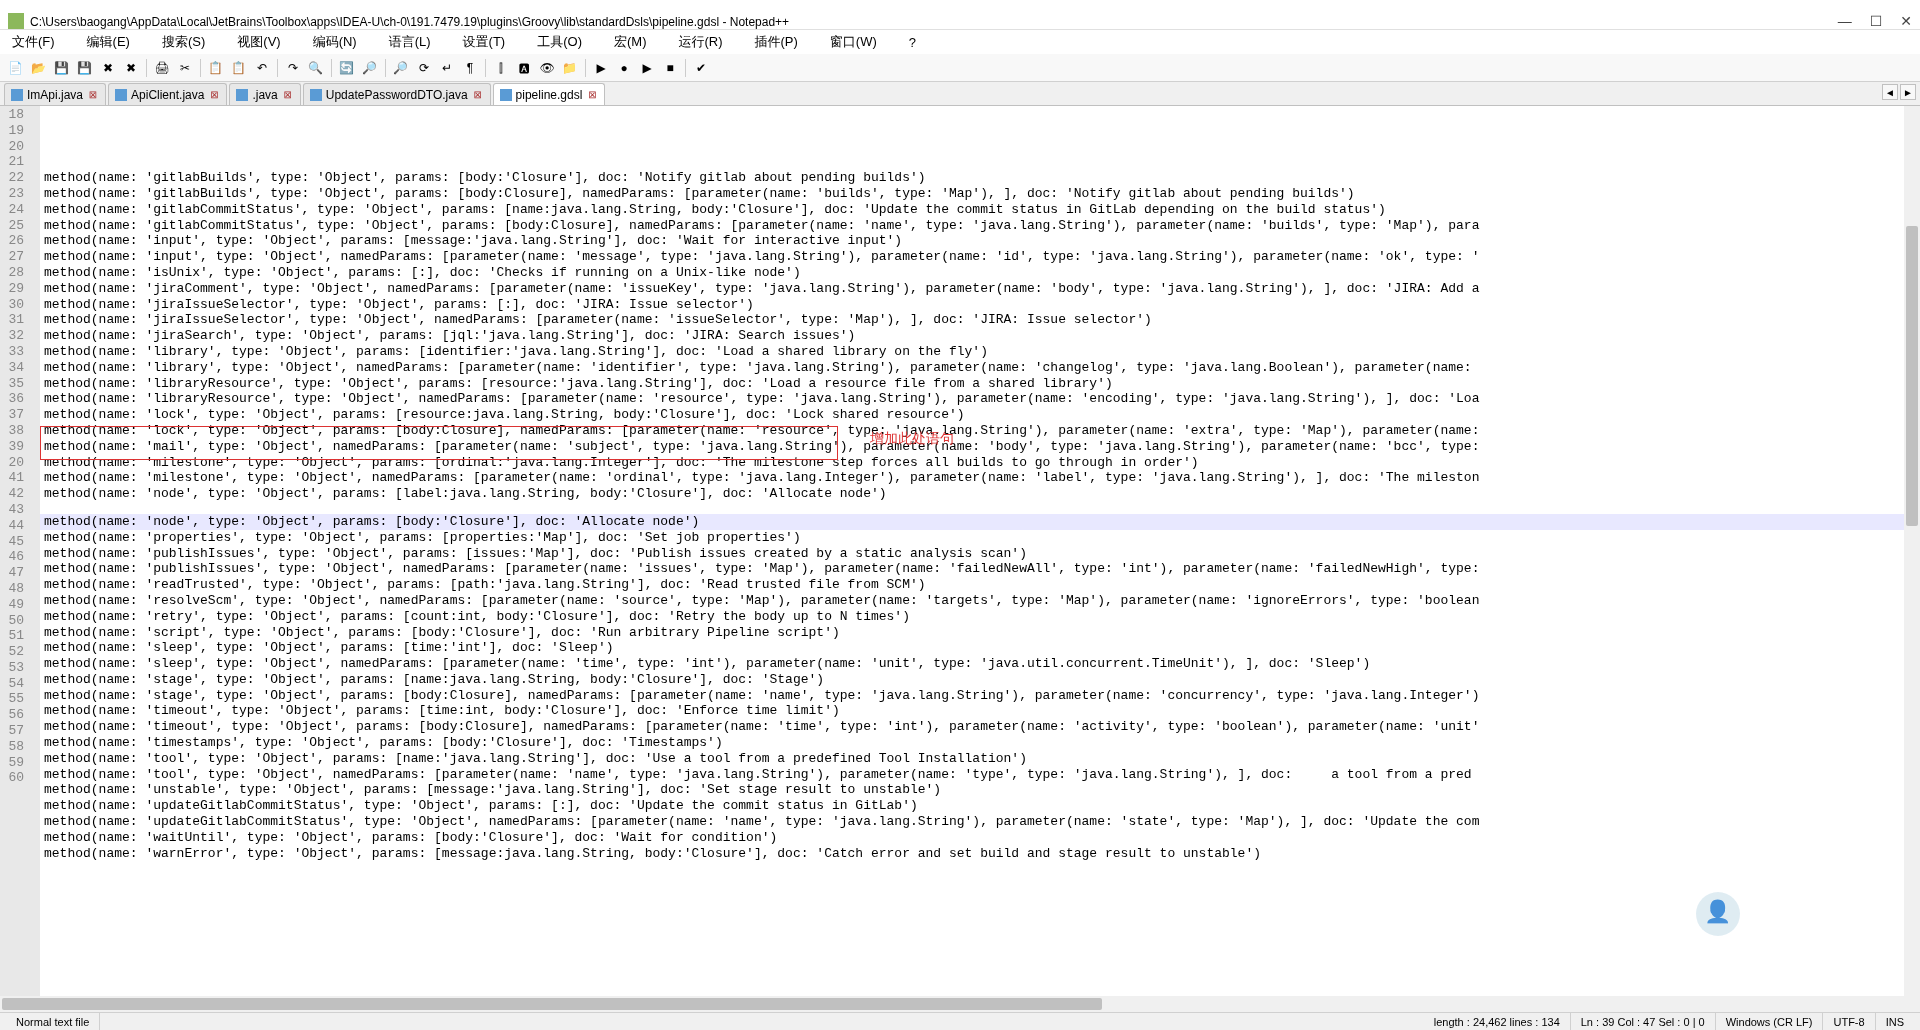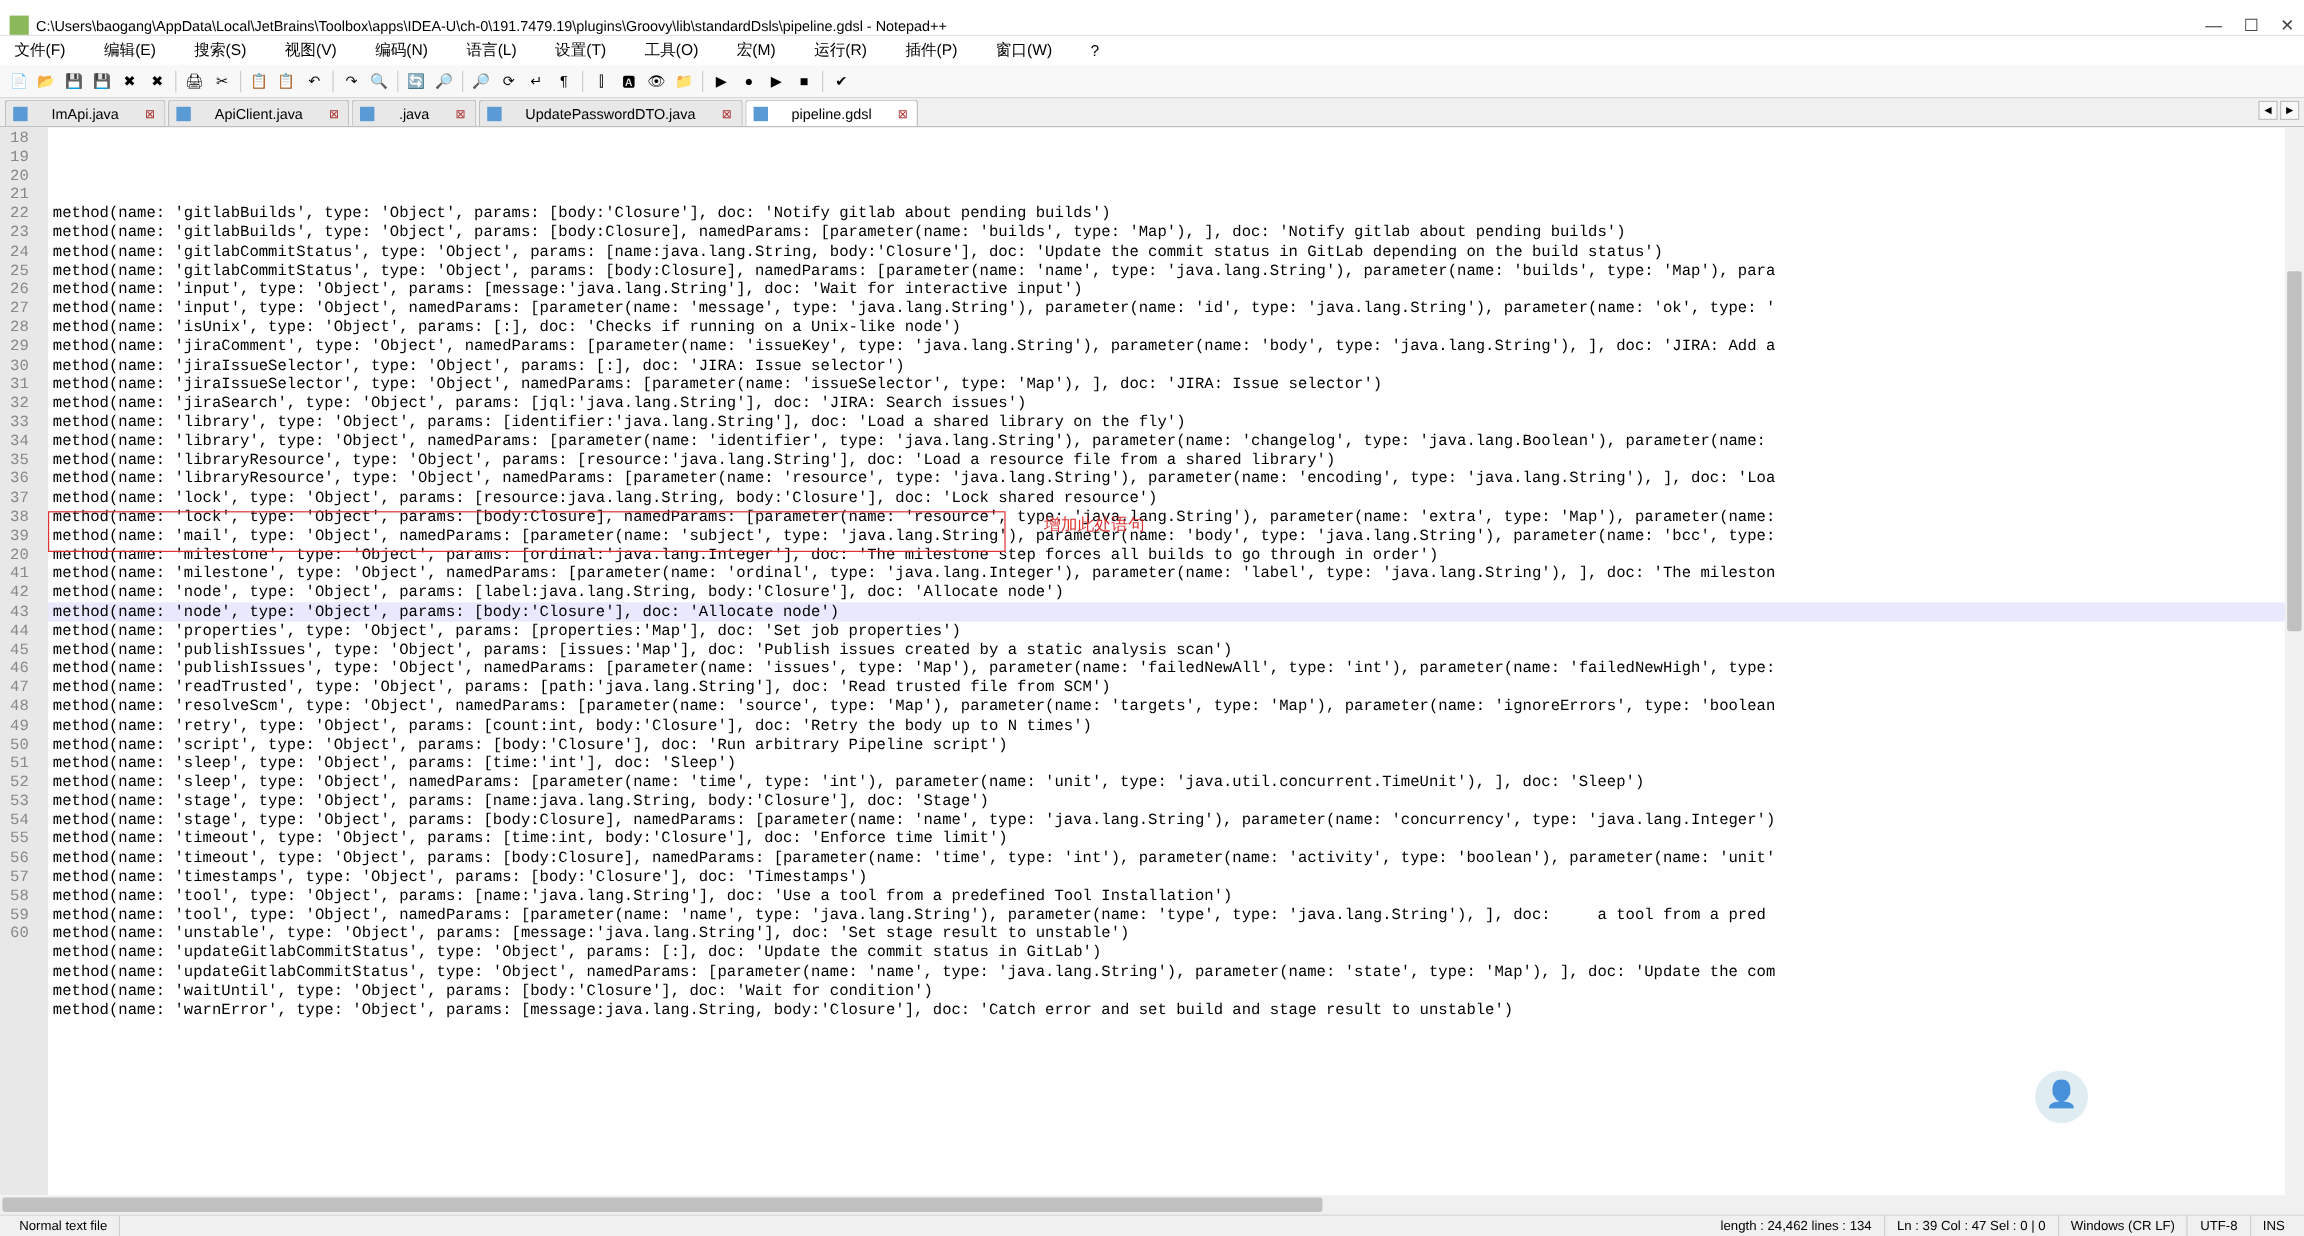--- a/index.html
+++ b/index.html
@@ -8,32 +8,32 @@
 .titlebar .icon { width: 16px; height: 16px; background: #8cb85c; margin-right: 6px; display:inline-block; }
 .titlebar .title { flex: 1; font-size: 12px; color: #000; }
 .winbtns { display: flex; gap: 18px; font-size: 14px; color: #444; }
 .winbtns span { cursor: pointer; }
 .menubar { height: 24px; display: flex; align-items: center; padding: 0 6px; gap: 20px; font-size: 13px; background:#fff; }
 .menubar span { padding: 2px 6px; cursor: pointer; }
 .toolbar { height: 28px; display: flex; align-items: center; padding: 2px 6px; gap: 3px; border-bottom: 1px solid #d0d0d0; background:#f8f8f8; }
 .tbtn { width: 20px; height: 20px; display:inline-flex; align-items:center; justify-content:center; cursor:pointer; border-radius:2px; }
 .tsep { width:1px; height:18px; background:#ccc; margin:0 2px; }
 .tabbar { height: 24px; display: flex; align-items: flex-end; padding: 0 4px; background: #f0f0f0; border-bottom: 1px solid #c0c0c0; position:relative; }
-.tab { height: 22px; display: flex; align-items: center; padding: 0 6px; background: #e8e8e8; border: 1px solid #c0c0c0; border-bottom: none; border-radius: 3px 3px 0 0; margin-right: 2px; font-size: 12px; gap: 20px; cursor:pointer; }
+.tab { height: 22px; display: flex; align-items: center; padding: 0 6px; background: #e8e8e8; border: 1px solid #c0c0c0; border-bottom: none; border-radius: 3px 3px 0 0; margin-right: 2px; font-size: 12px; gap: 4px; cursor:pointer; }
 .tab.active { background: #fff; }
 .tab .fi { width:12px; height:12px; display:inline-block; background:#5a9bd5; }
 .tab .close { width:12px; height:12px; font-size:10px; color:#a33; display:inline-flex; align-items:center; justify-content:center; }
 .tabnav { position:absolute; right:4px; top:2px; display:flex; gap:2px; }
 .tabnav span { width:16px; height:16px; border:1px solid #c0c0c0; display:inline-flex; align-items:center; justify-content:center; font-size:10px; cursor:pointer; background:#f8f8f8; }
 .editor { position: relative; height: calc(1030px - 30px - 24px - 28px - 24px - 18px - 16px); display: flex; font-family: "Consolas","Courier New",monospace; font-size: 13px; line-height: 15.8px; }
 .gutter { width: 40px; background: #e8e8e8; text-align: right; color: #888; padding-top: 1px; }
 .gutter div { padding-right: 16px; height: 15.8px; }
 .code { flex: 1; white-space: pre; overflow: hidden; padding-top: 1px; color: #000; position:relative; }
 .code .line { height: 15.8px; padding-left: 4px; }
-.code .hl { background: #e8e8ff; }
+.code .hl { background: #e8e8ff; margin-top: 12px; }
 .annot-box { position:absolute; border:1px solid #d33; pointer-events:none; }
 .annot-text { position:absolute; color:#d33; font-family:"Microsoft YaHei"; font-size:14px; }
 .vscroll { position:absolute; right:0; top:0; width:16px; height:100%; background:#f0f0f0; }
 .vscroll .thumb { position:absolute; left:2px; width:12px; background:#c0c0c0; border-radius:2px; }
 .hscrollbar { height:16px; background:#f0f0f0; display:flex; align-items:center; position:relative; }
 .hscrollbar .thumb { position:absolute; left:2px; height:12px; top:2px; background:#c0c0c0; border-radius:2px; }
 .statusbar { height: 18px; background: #f0f0f0; border-top: 1px solid #d0d0d0; display: flex; align-items: center; font-size: 11px; padding: 0 6px; }
 .statusbar .seg { padding: 0 10px; border-right: 1px solid #d0d0d0; height:100%; display:flex; align-items:center; }
 .statusbar .spacer { flex:1; }
 .watermark { position:absolute; width:44px; height:44px; border-radius:50%; background:#d8e8f0; right:180px; bottom:60px; opacity:0.8; display:flex; align-items:center; justify-content:center; font-size:22px; }

